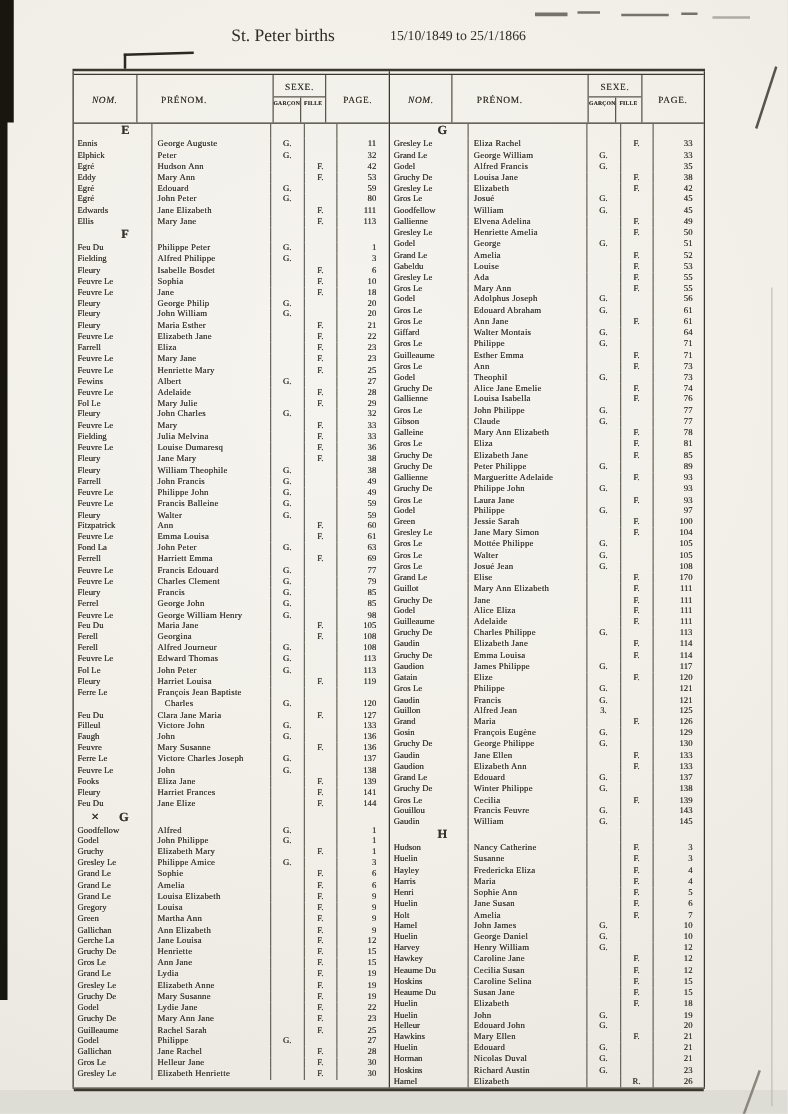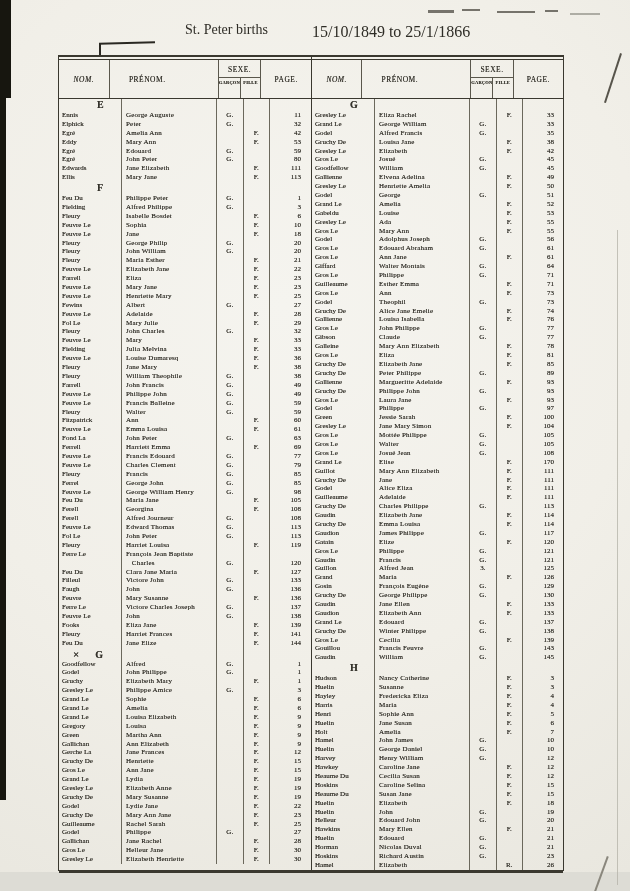--- a/index.html
+++ b/index.html
@@ -18,21 +18,21 @@
   .scan-edge-left-top{position:absolute;left:0;top:0;width:11px;height:98px;background:#17160f;}
   .corner-mark-h{position:absolute;left:99px;top:42px;width:56px;height:2px;background:#2a2822;transform:rotate(-1.5deg);}
   .corner-mark-v{position:absolute;left:99px;top:43px;width:2px;height:12px;background:#2a2822;}
   .top-dash{position:absolute;background:#4c4a42;opacity:.75;}
   .right-diag{position:absolute;left:612px;top:52px;width:1.5px;height:52px;background:#57544b;transform:rotate(18deg);}
   .right-diag2{position:absolute;left:600px;top:855px;width:1.5px;height:40px;background:#8a877d;transform:rotate(20deg);}
   .right-vline{position:absolute;left:617px;top:230px;width:1px;height:655px;background:#b3b1a7;opacity:.75;}
 
   .doc-title{position:absolute;top:22px;left:0;width:630px;height:22px;color:#2e2c26;font-family:Liberation Serif, serif;}
   .doc-title .t-left{position:absolute;left:185px;top:0;font-size:14px;}
-  .doc-title .t-right{position:absolute;left:312px;top:1px;font-size:16px;}
+  .doc-title .t-right{position:absolute;left:312px;top:1px;font-size:11px;}
 
   .sheet{
     position:absolute;left:58px;top:55px;width:506px;
     color:#34322c;
   }
   .sheet-inner{display:flex;border-top:2px solid #3a382f;border-bottom:1px solid #3a382f;box-shadow:0 3px 0 -1px #3a382f;}
   .half{width:253px;border-left:1.5px solid #3a382f;box-sizing:border-box;}
   .half.right{border-right:1.5px solid #3a382f;}
 
   
@@ -100,21 +100,21 @@
             <span>GARÇON</span>
             <span>FILLE</span>
           </div>
         </div>
         <div class="th th-page">PAGE.</div>
       </div>
       <div class="tbody" id="tbody-left">
           <div class="trow section-row"><span class="cell c-nom section-letter"><span>E</span></span><span class="cell c-prenom"></span><span class="cell c-g"></span><span class="cell c-f"></span><span class="cell c-page"></span></div>
           <div class="trow"><span class="cell c-nom">Ennis</span><span class="cell c-prenom">George Auguste</span><span class="cell c-g">G.</span><span class="cell c-f"></span><span class="cell c-page">11</span></div>
           <div class="trow"><span class="cell c-nom">Elphick</span><span class="cell c-prenom">Peter</span><span class="cell c-g">G.</span><span class="cell c-f"></span><span class="cell c-page">32</span></div>
-          <div class="trow"><span class="cell c-nom">Egré</span><span class="cell c-prenom">Amelia Ann</span><span class="cell c-g"></span><span class="cell c-f">F.</span><span class="cell c-page">42</span></div>
+          <div class="trow"><span class="cell c-nom">Egré</span><span class="cell c-prenom">Hudson Ann</span><span class="cell c-g"></span><span class="cell c-f">F.</span><span class="cell c-page">42</span></div>
           <div class="trow"><span class="cell c-nom">Eddy</span><span class="cell c-prenom">Mary Ann</span><span class="cell c-g"></span><span class="cell c-f">F.</span><span class="cell c-page">53</span></div>
           <div class="trow"><span class="cell c-nom">Egré</span><span class="cell c-prenom">Edouard</span><span class="cell c-g">G.</span><span class="cell c-f"></span><span class="cell c-page">59</span></div>
           <div class="trow"><span class="cell c-nom">Egré</span><span class="cell c-prenom">John Peter</span><span class="cell c-g">G.</span><span class="cell c-f"></span><span class="cell c-page">80</span></div>
           <div class="trow"><span class="cell c-nom">Edwards</span><span class="cell c-prenom">Jane Elizabeth</span><span class="cell c-g"></span><span class="cell c-f">F.</span><span class="cell c-page">111</span></div>
           <div class="trow"><span class="cell c-nom">Ellis</span><span class="cell c-prenom">Mary Jane</span><span class="cell c-g"></span><span class="cell c-f">F.</span><span class="cell c-page">113</span></div>
           <div class="trow section-row"><span class="cell c-nom section-letter"><span>F</span></span><span class="cell c-prenom"></span><span class="cell c-g"></span><span class="cell c-f"></span><span class="cell c-page"></span></div>
           <div class="trow"><span class="cell c-nom">Feu Du</span><span class="cell c-prenom">Philippe Peter</span><span class="cell c-g">G.</span><span class="cell c-f"></span><span class="cell c-page">1</span></div>
           <div class="trow"><span class="cell c-nom">Fielding</span><span class="cell c-prenom">Alfred Philippe</span><span class="cell c-g">G.</span><span class="cell c-f"></span><span class="cell c-page">3</span></div>
           <div class="trow"><span class="cell c-nom">Fleury</span><span class="cell c-prenom">Isabelle Bosdet</span><span class="cell c-g"></span><span class="cell c-f">F.</span><span class="cell c-page">6</span></div>
           <div class="trow"><span class="cell c-nom">Feuvre Le</span><span class="cell c-prenom">Sophia</span><span class="cell c-g"></span><span class="cell c-f">F.</span><span class="cell c-page">10</span></div>
@@ -169,21 +169,21 @@
           <div class="trow"><span class="cell c-nom">Goodfellow</span><span class="cell c-prenom">Alfred</span><span class="cell c-g">G.</span><span class="cell c-f"></span><span class="cell c-page">1</span></div>
           <div class="trow"><span class="cell c-nom">Godel</span><span class="cell c-prenom">John Philippe</span><span class="cell c-g">G.</span><span class="cell c-f"></span><span class="cell c-page">1</span></div>
           <div class="trow"><span class="cell c-nom">Gruchy</span><span class="cell c-prenom">Elizabeth Mary</span><span class="cell c-g"></span><span class="cell c-f">F.</span><span class="cell c-page">1</span></div>
           <div class="trow"><span class="cell c-nom">Gresley Le</span><span class="cell c-prenom">Philippe Amice</span><span class="cell c-g">G.</span><span class="cell c-f"></span><span class="cell c-page">3</span></div>
           <div class="trow"><span class="cell c-nom">Grand Le</span><span class="cell c-prenom">Sophie</span><span class="cell c-g"></span><span class="cell c-f">F.</span><span class="cell c-page">6</span></div>
           <div class="trow"><span class="cell c-nom">Grand Le</span><span class="cell c-prenom">Amelia</span><span class="cell c-g"></span><span class="cell c-f">F.</span><span class="cell c-page">6</span></div>
           <div class="trow"><span class="cell c-nom">Grand Le</span><span class="cell c-prenom">Louisa Elizabeth</span><span class="cell c-g"></span><span class="cell c-f">F.</span><span class="cell c-page">9</span></div>
           <div class="trow"><span class="cell c-nom">Gregory</span><span class="cell c-prenom">Louisa</span><span class="cell c-g"></span><span class="cell c-f">F.</span><span class="cell c-page">9</span></div>
           <div class="trow"><span class="cell c-nom">Green</span><span class="cell c-prenom">Martha Ann</span><span class="cell c-g"></span><span class="cell c-f">F.</span><span class="cell c-page">9</span></div>
           <div class="trow"><span class="cell c-nom">Gallichan</span><span class="cell c-prenom">Ann Elizabeth</span><span class="cell c-g"></span><span class="cell c-f">F.</span><span class="cell c-page">9</span></div>
-          <div class="trow"><span class="cell c-nom">Gerche La</span><span class="cell c-prenom">Jane Frances</span><span class="cell c-g"></span><span class="cell c-f">F.</span><span class="cell c-page">12</span></div>
+          <div class="trow"><span class="cell c-nom">Gerche La</span><span class="cell c-prenom">Jane Louisa</span><span class="cell c-g"></span><span class="cell c-f">F.</span><span class="cell c-page">12</span></div>
           <div class="trow"><span class="cell c-nom">Gruchy De</span><span class="cell c-prenom">Henriette</span><span class="cell c-g"></span><span class="cell c-f">F.</span><span class="cell c-page">15</span></div>
           <div class="trow"><span class="cell c-nom">Gros Le</span><span class="cell c-prenom">Ann Jane</span><span class="cell c-g"></span><span class="cell c-f">F.</span><span class="cell c-page">15</span></div>
           <div class="trow"><span class="cell c-nom">Grand Le</span><span class="cell c-prenom">Lydia</span><span class="cell c-g"></span><span class="cell c-f">F.</span><span class="cell c-page">19</span></div>
           <div class="trow"><span class="cell c-nom">Gresley Le</span><span class="cell c-prenom">Elizabeth Anne</span><span class="cell c-g"></span><span class="cell c-f">F.</span><span class="cell c-page">19</span></div>
           <div class="trow"><span class="cell c-nom">Gruchy De</span><span class="cell c-prenom">Mary Susanne</span><span class="cell c-g"></span><span class="cell c-f">F.</span><span class="cell c-page">19</span></div>
           <div class="trow"><span class="cell c-nom">Godel</span><span class="cell c-prenom">Lydie Jane</span><span class="cell c-g"></span><span class="cell c-f">F.</span><span class="cell c-page">22</span></div>
           <div class="trow"><span class="cell c-nom">Gruchy De</span><span class="cell c-prenom">Mary Ann Jane</span><span class="cell c-g"></span><span class="cell c-f">F.</span><span class="cell c-page">23</span></div>
           <div class="trow"><span class="cell c-nom">Guilleaume</span><span class="cell c-prenom">Rachel Sarah</span><span class="cell c-g"></span><span class="cell c-f">F.</span><span class="cell c-page">25</span></div>
           <div class="trow"><span class="cell c-nom">Godel</span><span class="cell c-prenom">Philippe</span><span class="cell c-g">G.</span><span class="cell c-f"></span><span class="cell c-page">27</span></div>
           <div class="trow"><span class="cell c-nom">Gallichan</span><span class="cell c-prenom">Jane Rachel</span><span class="cell c-g"></span><span class="cell c-f">F.</span><span class="cell c-page">28</span></div>

